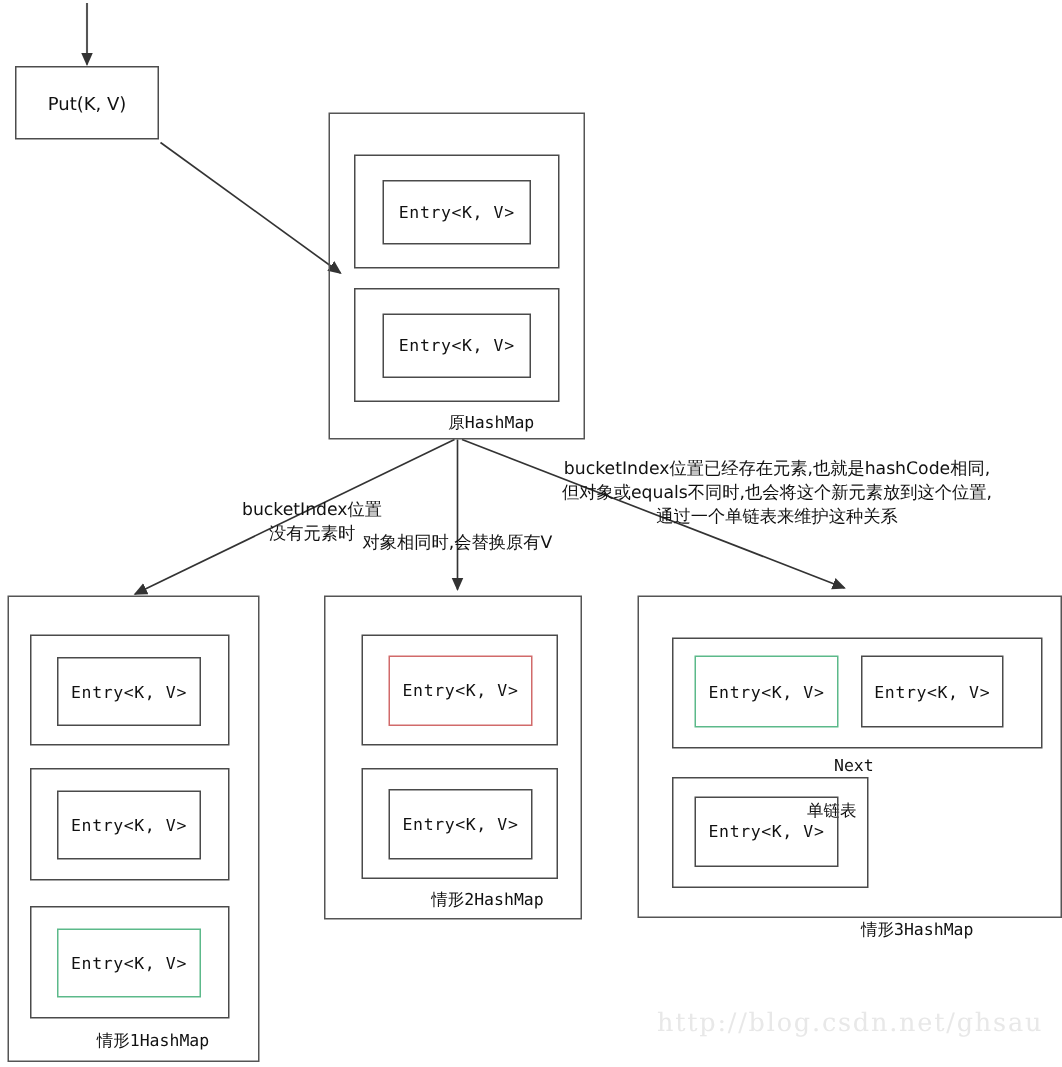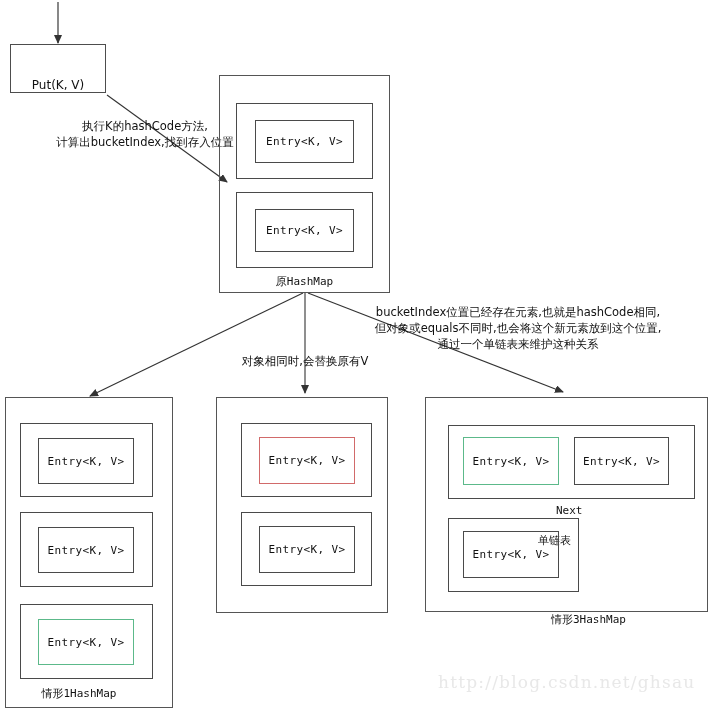--- a/index.html
+++ b/index.html
@@ -56,25 +56,26 @@
     white-space: nowrap;
     margin-top: 48px;
   }
   .map-caption {
     position: absolute;
     font-family: "DejaVu Sans Mono", monospace;
     font-size: 11px;
     color: #111111;
     white-space: nowrap;
     text-align: center;
+    padding-left: 23px;
   }
   .node-label {
     position: absolute;
     display: flex;
-    align-items: flex-end;
+    align-items: center;
     justify-content: center;
     font-family: "DejaVu Sans", sans-serif;
     font-size: 12px;
     color: #111111;
     white-space: nowrap;
   }
   .ann {
     position: absolute;
     font-family: "DejaVu Sans", sans-serif;
     font-size: 11.5px;
@@ -121,33 +122,33 @@
 
     <line x1="305" y1="293" x2="305" y2="393" stroke="#333333" stroke-width="1.1" marker-end="url(#ah)"></line>
 
     <line x1="308" y1="293" x2="563" y2="392" stroke="#333333" stroke-width="1.1" marker-end="url(#ah)"></line>
   </svg>
 
   <div class="box node-label" style="left:10px; top:44px; width:96px; height:49px;">
     <span>Put(K, V)</span>
   </div>
 
-  <div class="ann" style="left:45px; top:118px; width:200px;">执行K的hashCode方法,
-计算出bucketIndex,找到存入位置</div>
 
   <div class="box outer-map" style="left:219px; top:75px; width:171px; height:218px;"></div>
 
   <div class="bucket" style="left:236px; top:103px; width:137px; height:76px;"></div>
   <div class="entry" style="left:255px; top:120px; width:99px; height:43px;">Entry&lt;K, V&gt;</div>
 
   <div class="bucket" style="left:236px; top:192px; width:137px; height:76px;"></div>
   <div class="entry" style="left:255px; top:209px; width:99px; height:43px;">Entry&lt;K, V&gt;</div>
 
   <div class="map-caption" style="left:219px; top:274px; width:171px;">原HashMap</div>
 
+  <div class="ann" style="left:148px; top:331px; width:120px;">bucketIndex位置
+没有元素时</div>
 
   <div class="ann" style="left:338px; top:304px; width:360px;">bucketIndex位置已经存在元素,也就是hashCode相同,
 但对象或equals不同时,也会将这个新元素放到这个位置,
 通过一个单链表来维护这种关系</div>
 
   <div class="ann" style="left:230px; top:353px; width:150px;">对象相同时,会替换原有V</div>
 
   <div class="box outer-map" style="left:5px; top:397px; width:168px; height:311px;"></div>
 
   <div class="bucket" style="left:20px; top:423px; width:133px; height:74px;"></div>
@@ -162,20 +163,21 @@
   <div class="map-caption" style="left:5px; top:686px; width:148px;">情形1HashMap</div>
 
   <div class="box outer-map" style="left:216px; top:397px; width:172px; height:216px;"></div>
 
   <div class="bucket" style="left:241px; top:423px; width:131px; height:74px;"></div>
   <div class="entry red" style="left:259px; top:437px; width:96px; height:47px;">Entry&lt;K, V&gt;</div>
 
   <div class="bucket" style="left:241px; top:512px; width:131px; height:74px;"></div>
   <div class="entry" style="left:259px; top:526px; width:96px; height:47px;">Entry&lt;K, V&gt;</div>
 
+  <div class="map-caption" style="left:216px; top:592px; width:172px;">情形2HashMap</div>
 
   <div class="box outer-map" style="left:425px; top:397px; width:283px; height:215px;"></div>
 
   <div class="bucket" style="left:448px; top:425px; width:247px; height:74px;"></div>
   <div class="entry green" style="left:463px; top:437px; width:96px; height:48px;">Entry&lt;K, V&gt;</div>
   <div class="plain-label" style="left:556px; top:456px;">Next</div>
   <div class="entry" style="left:574px; top:437px; width:95px; height:48px;">Entry&lt;K, V&gt;</div>
   <div class="plain-label" style="left:538px; top:485px;">单链表</div>
 
   <div class="bucket" style="left:448px; top:518px; width:131px; height:74px;"></div>

